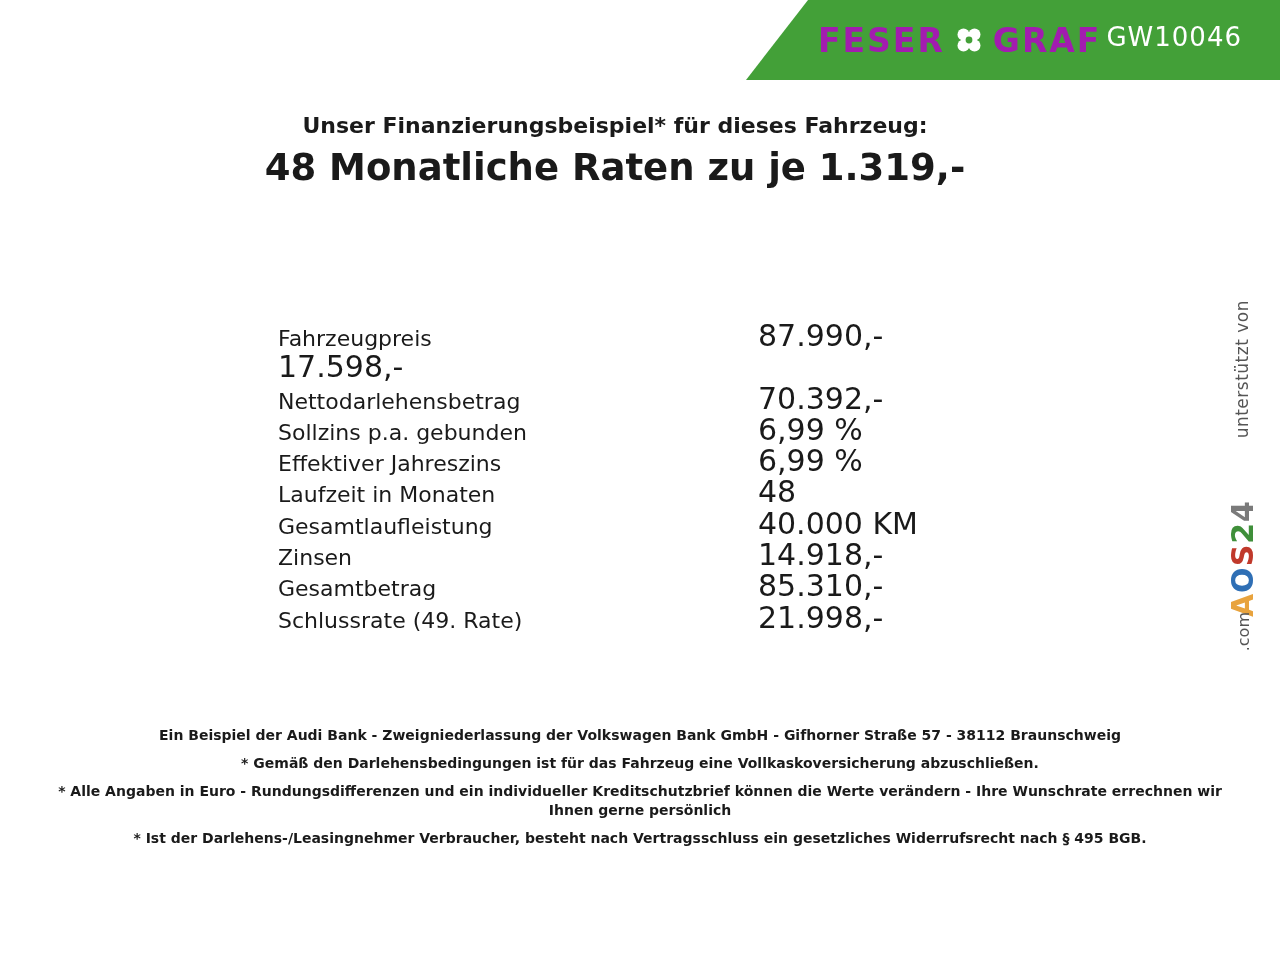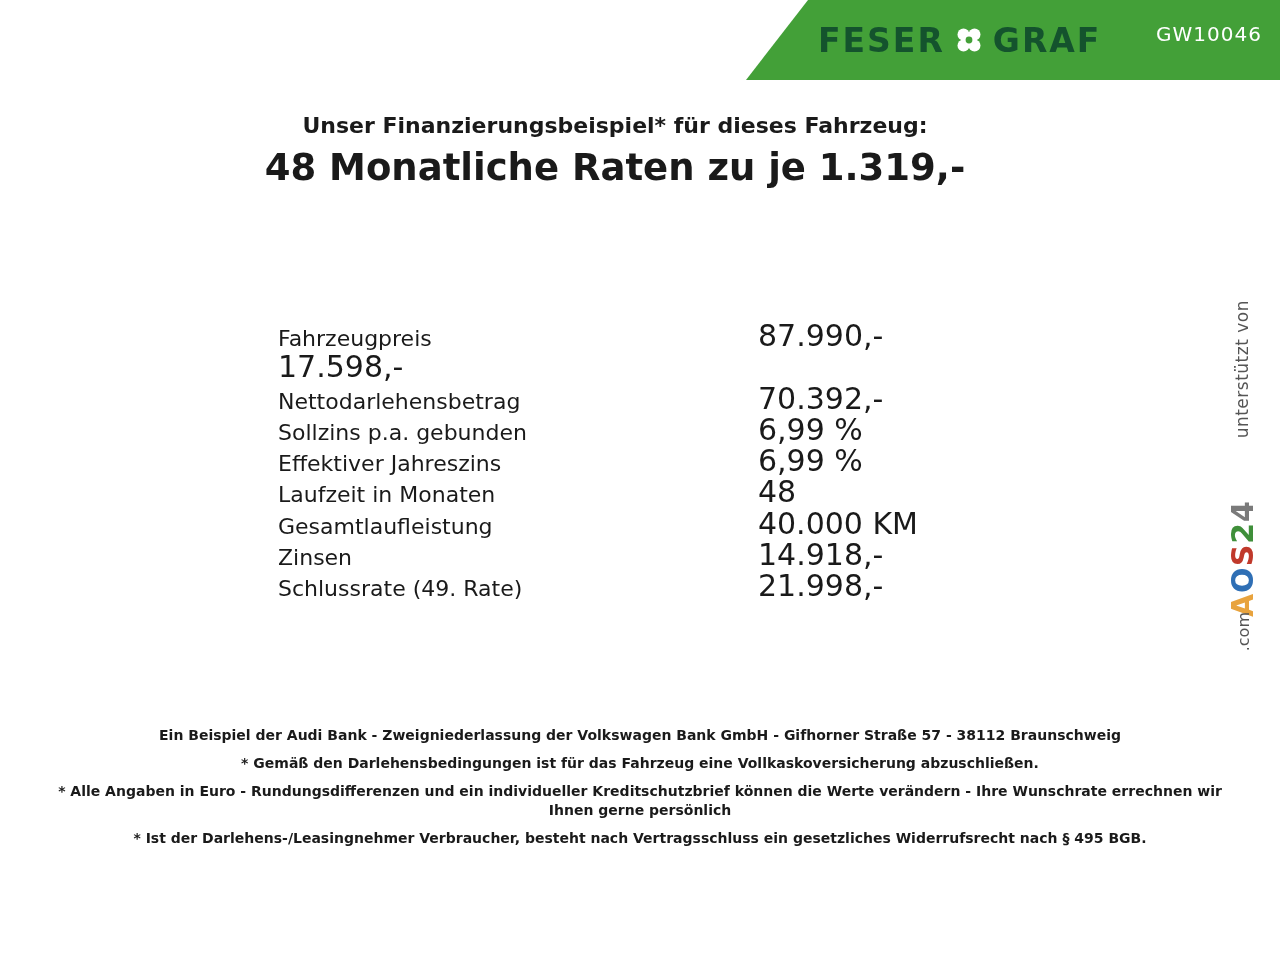--- a/index.html
+++ b/index.html
@@ -35,43 +35,43 @@
     top: 0;
     left: 746px;
     width: 534px;
     height: 80px;
     display: flex;
     align-items: center;
     justify-content: flex-start;
     padding-left: 72px;
   }
   .brand-text {
-    color: #14532d;
+    color: #a21caf;
     font-size: 33px;
     font-weight: bold;
     letter-spacing: 2px;
     white-space: nowrap;
     display: flex;
     align-items: center;
     gap: 10px;
   }
   .clover-icon {
     display: inline-block;
     width: 28px;
     height: 28px;
     position: relative;
     flex: 0 0 auto;
   }
   .clover-icon svg { display: block; }
   .stock-id {
     position: absolute;
     top: 22px;
-    right: 18px;
+    right: 38px;
     color: #ffffff;
-    font-size: 20px;
+    font-size: 26px;
     letter-spacing: 1px;
     white-space: nowrap;
   }
 
   
   .title-block {
     position: absolute;
     top: 112px;
     left: 0;
     width: 1230px;
@@ -241,20 +241,24 @@
     </div>
     <div class="fin-row">
       <div class="fin-label">Gesamtlaufleistung</div>
       <div class="fin-value">40.000 KM</div>
     </div>
     <div class="fin-row">
       <div class="fin-label">Zinsen</div>
       <div class="fin-value">14.918,-</div>
     </div>
     <div class="fin-row">
+      <div class="fin-label">Gesamtbetrag</div>
+      <div class="fin-value">85.310,-</div>
+    </div>
+    <div class="fin-row">
       <div class="fin-label">Schlussrate (49. Rate)</div>
       <div class="fin-value">21.998,-</div>
     </div>
   </div>
 
   <div class="support-strip">
     <div class="support-text">unterstützt von</div>
     <div class="aos-logo">
       <span class="c1">A</span><span class="c2">O</span><span class="c3">S</span><span class="c4">2</span><span class="c5">4</span>
     </div>

